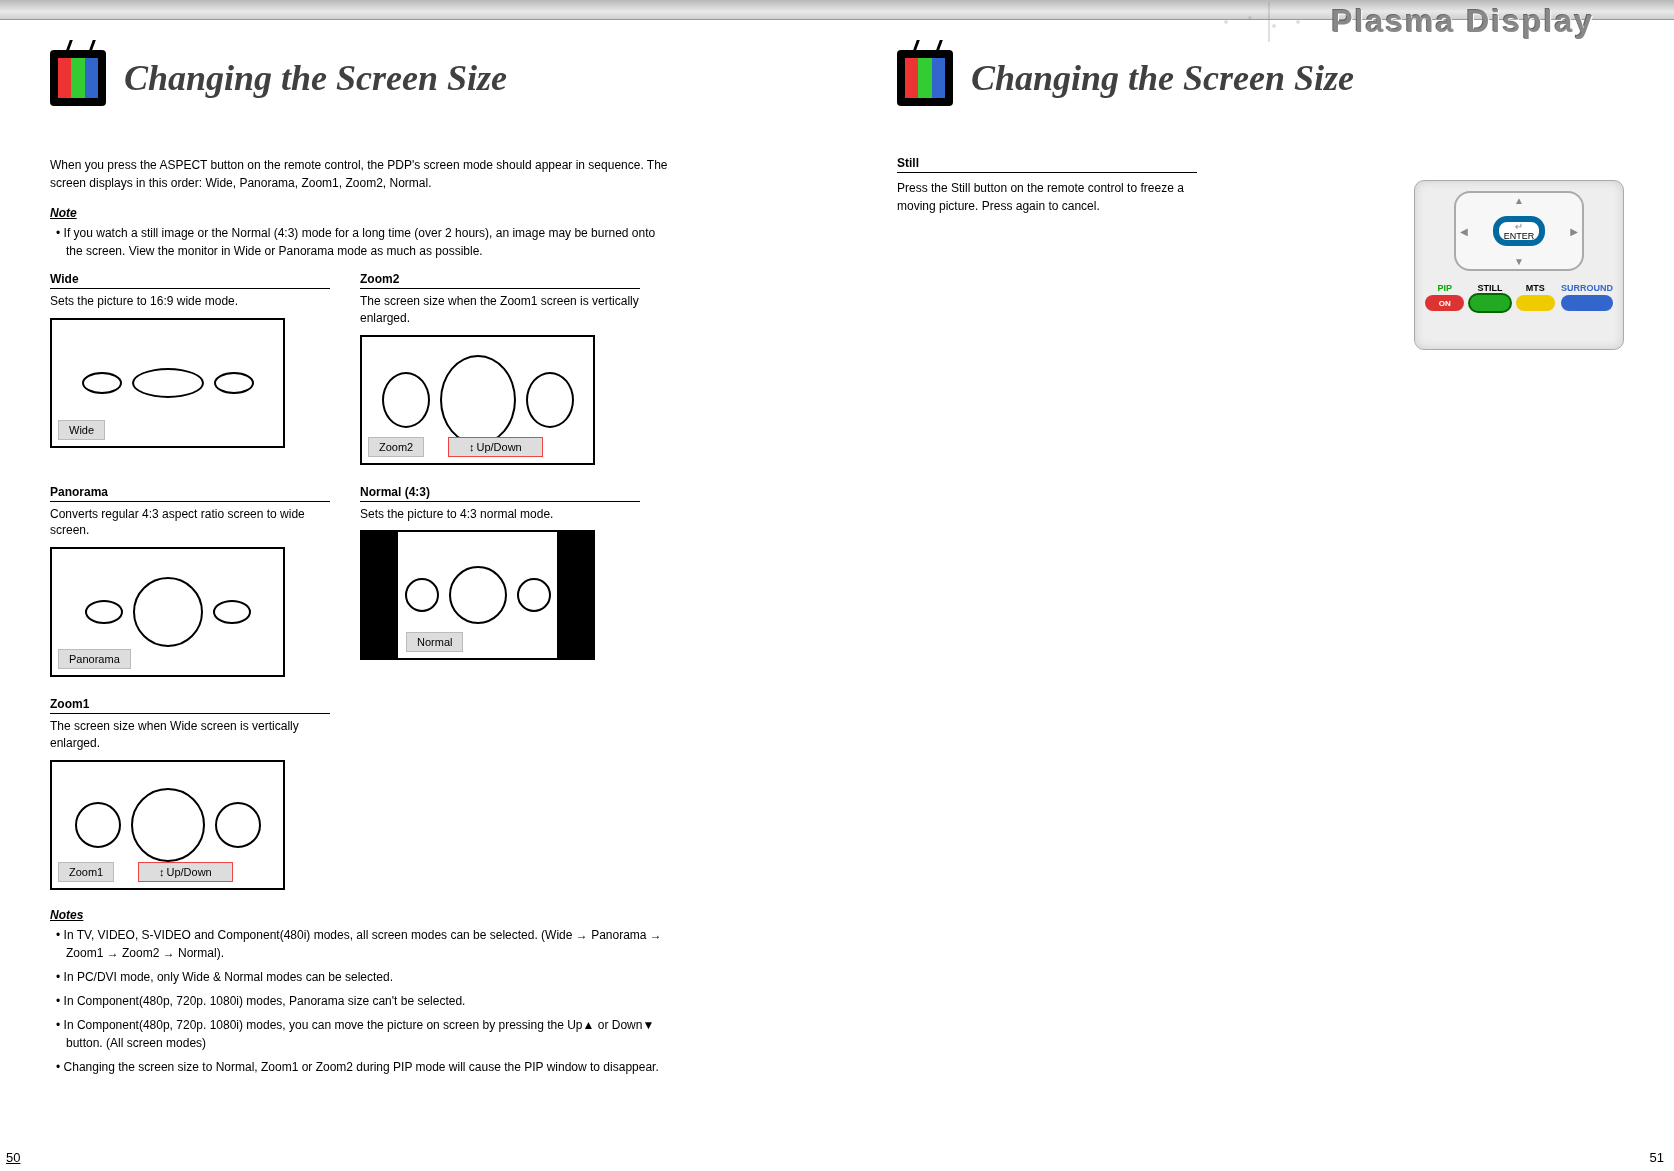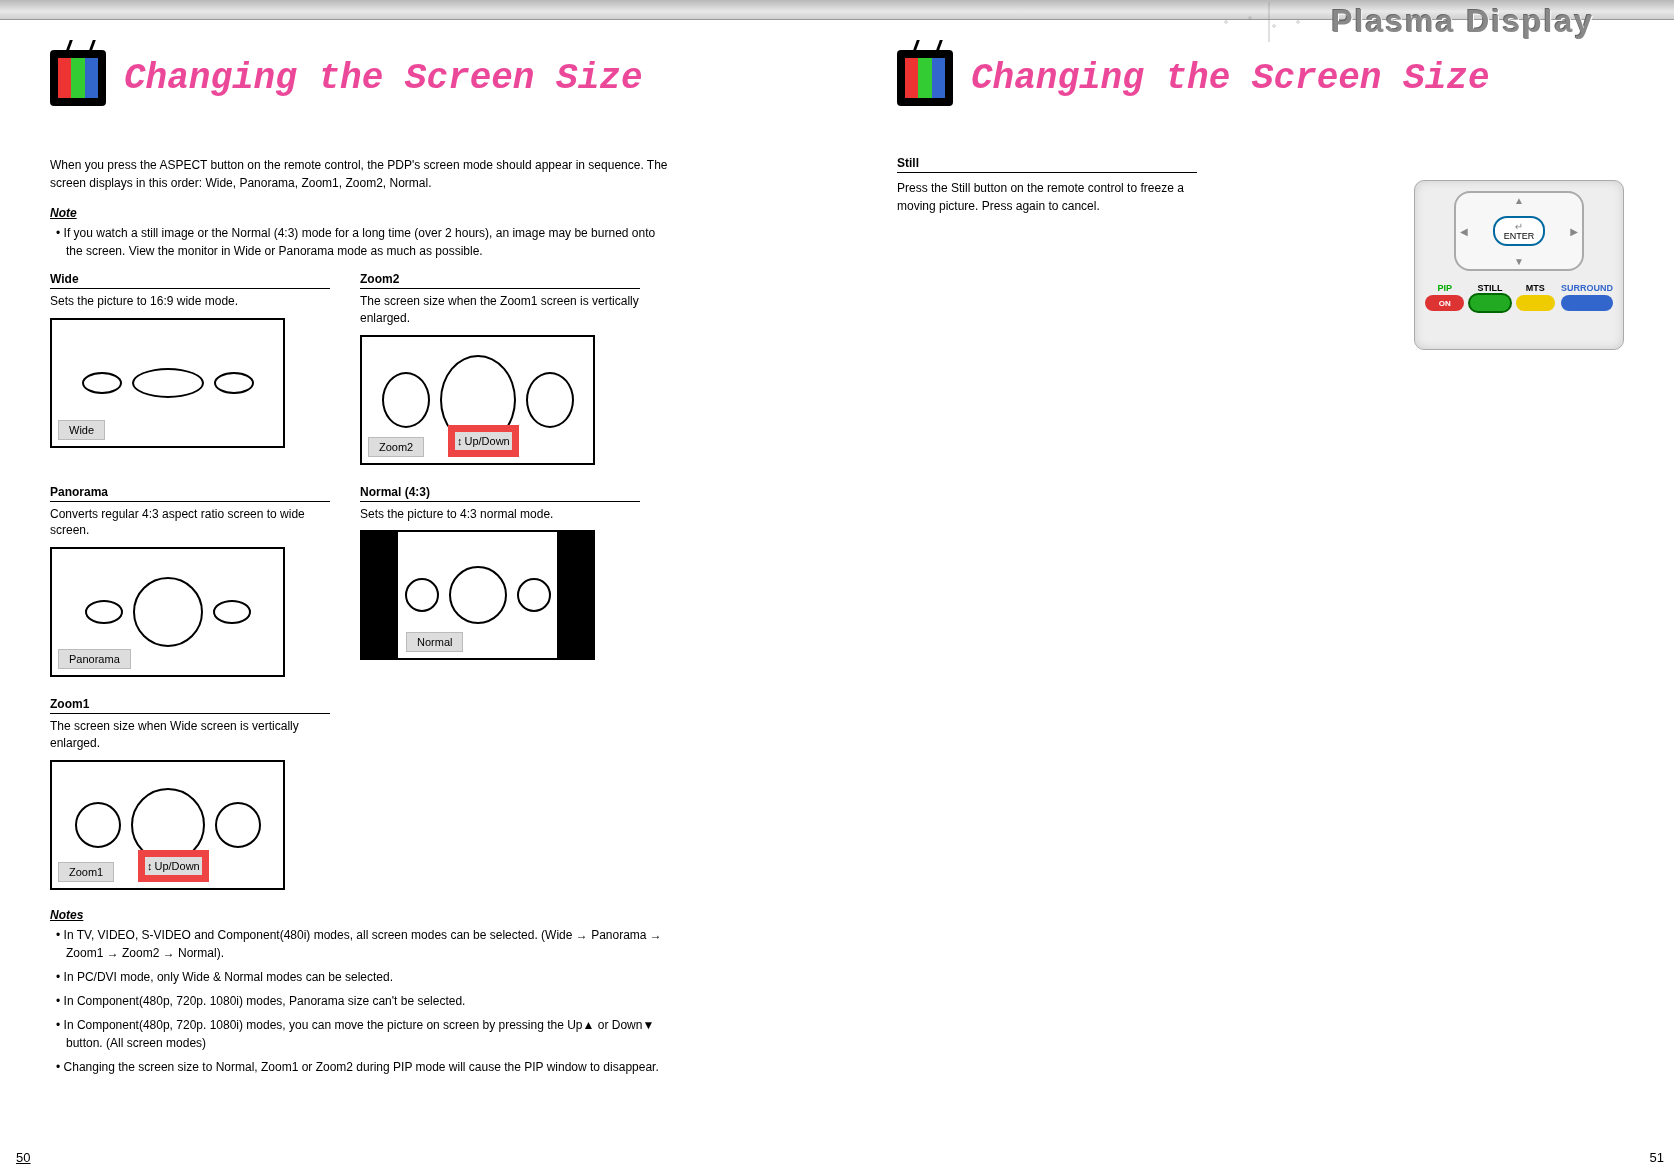--- a/index.html
+++ b/index.html
@@ -77,25 +77,25 @@
   }
   .tv-icon .screen {
     position: absolute;
     left: 8px; top: 8px; right: 8px; bottom: 8px;
     display: flex;
   }
   .tv-icon .screen .r { flex:1; background:#e33; }
   .tv-icon .screen .g { flex:1; background:#3c3; }
   .tv-icon .screen .b { flex:1; background:#36c; }
   .page-title {
-    font-family: Liberation Mono, monospace;
+    font-family: Liberation Serif, serif;
     font-style: italic;
     font-weight: bold;
     font-size: 36px;
-    color: #ec4899;
+    color: #404040;
   }
   .intro {
     font-size: 12px;
     line-height: 1.5;
     max-width: 620px;
     margin-bottom: 14px;
     margin-top: 48px;
   }
   .note-hd {
     font-size: 12px;
@@ -169,28 +169,28 @@
     background:#ddd;
     font-size:11px;
     padding:3px 10px;
     border:1px solid #bbb;
   }
   .tag2 {
     position:absolute;
     left:86px; bottom:6px;
     background:#ddd;
     font-size:11px;
-    padding:3px 2px;
-    border:7px solid #ef4444;
+    padding:3px 20px;
+    border:1px solid #ef4444;
   }
   .updown::before { content:"↕"; margin-right:2px;}
   .notes-section { margin-top: 18px; max-width: 640px;}
   .page-num-left {
     position:absolute;
-    left:16px; bottom:6px;
+    left:6px; bottom:6px;
     font-size:13px;
     text-decoration:underline;
   }
   .page-num-right {
     position:absolute;
     right:10px; bottom:6px;
     font-size:13px;
   }
   .still-block { max-width: 300px; }
   .still-title {
@@ -218,21 +218,21 @@
     position:relative;
     border:2px solid #aaa;
     border-radius:16px;
     background:#f7f7f7;
   }
   .dpad .enter {
     position:absolute;
     left:50%; top:50%;
     transform:translate(-50%,-50%);
     width:52px;height:30px;
-    border:2px solid #0369a1;
+    border:6px solid #0369a1;
     border-radius:14px;
     font-size:9px;
     display:flex;align-items:center;justify-content:center;
     flex-direction:column;
     background:#fff;
     line-height:1;
   }
   .dpad .enter::before{content:"↵"; font-size:10px; color:#888;}
   .dpad .arrow { position:absolute; font-size:10px; color:#888;}
   .dpad .au{left:50%;top:2px;transform:translateX(-50%);} 

